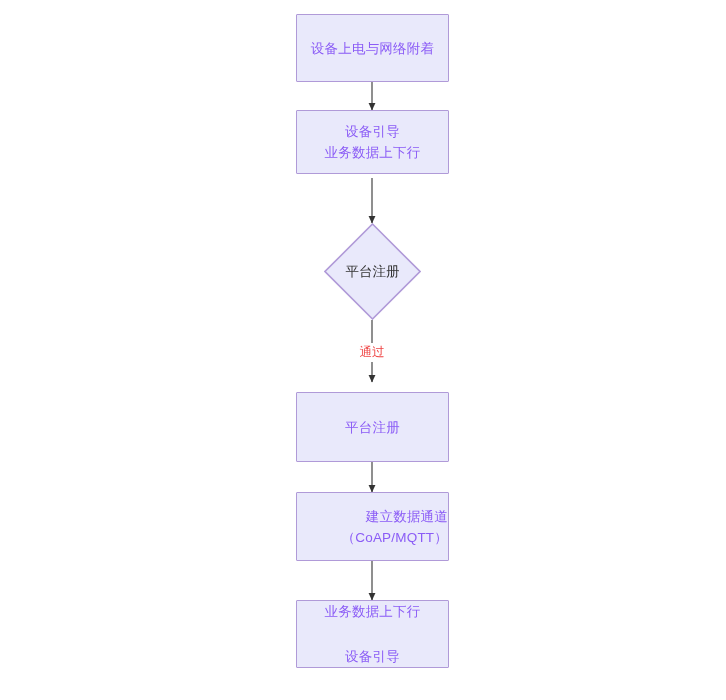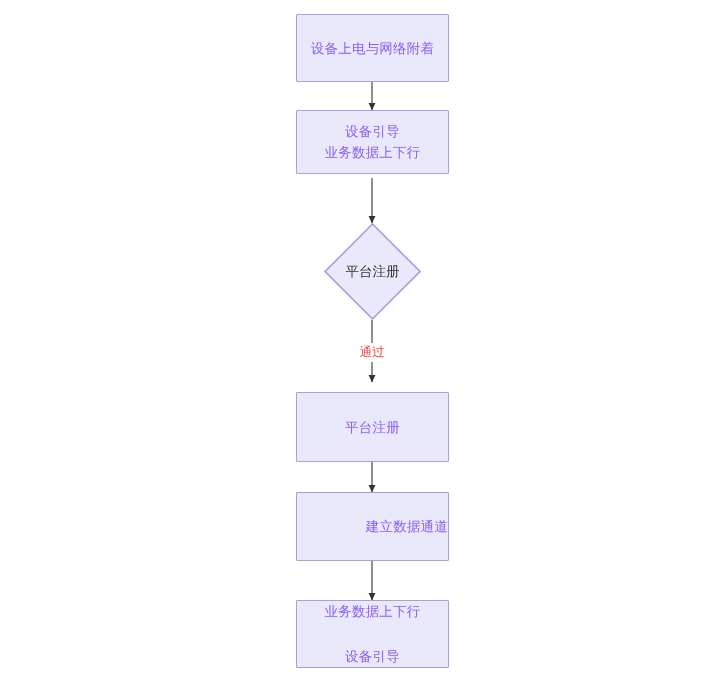--- a/index.html
+++ b/index.html
@@ -115,20 +115,21 @@
         <svg class="diamond-shape" viewBox="0 0 97 97">
           <polygon points="48.5,1 96,48.5 48.5,96 1,48.5" fill="#e9e9fb" stroke="#b09ad8" stroke-width="1.6"></polygon>
         </svg>
         <div class="diamond-label"><span class="line">平台注册</span></div>
       </div>
       <div class="node process" style="left: 296px; top: 392px; width: 153px; height: 70px;">
         <span class="line">平台注册</span>
       </div>
       <div class="node process" style="left: 296px; top: 492px; width: 153px; height: 69px; align-items: flex-end;">
         <span class="line">建立数据通道</span>
+        <span class="line">（CoAP/MQTT）</span>
       </div>
       <div class="node process" style="left: 296px; top: 600px; width: 153px; height: 68px; gap: 24px;">
         <span class="line">业务数据上下行</span>
         <span class="line">设备引导</span>
       </div>
     </div>
   <div id="labels-group">
       <div class="edge-label" style="left: 357.5px; top: 342.5px;">通过</div>
     </div>
 

